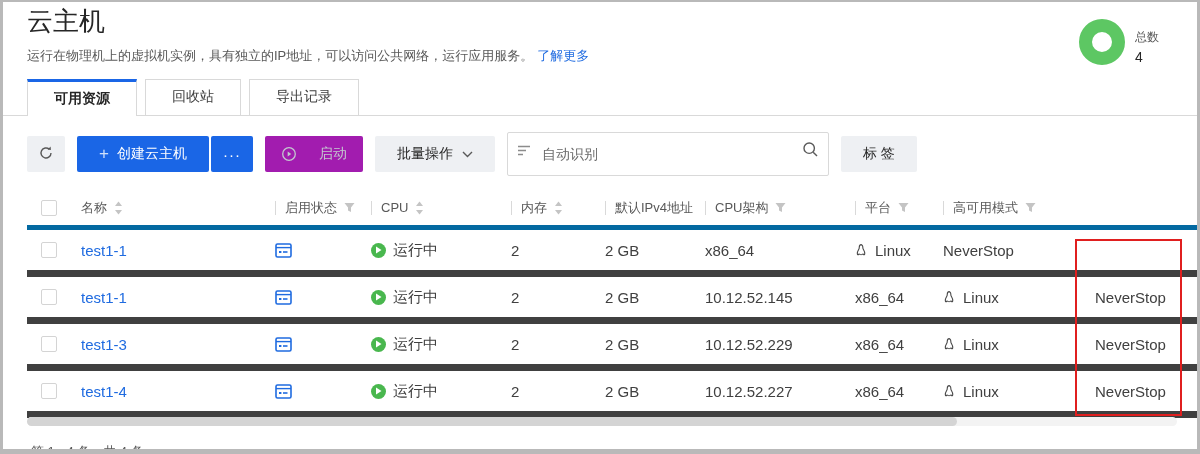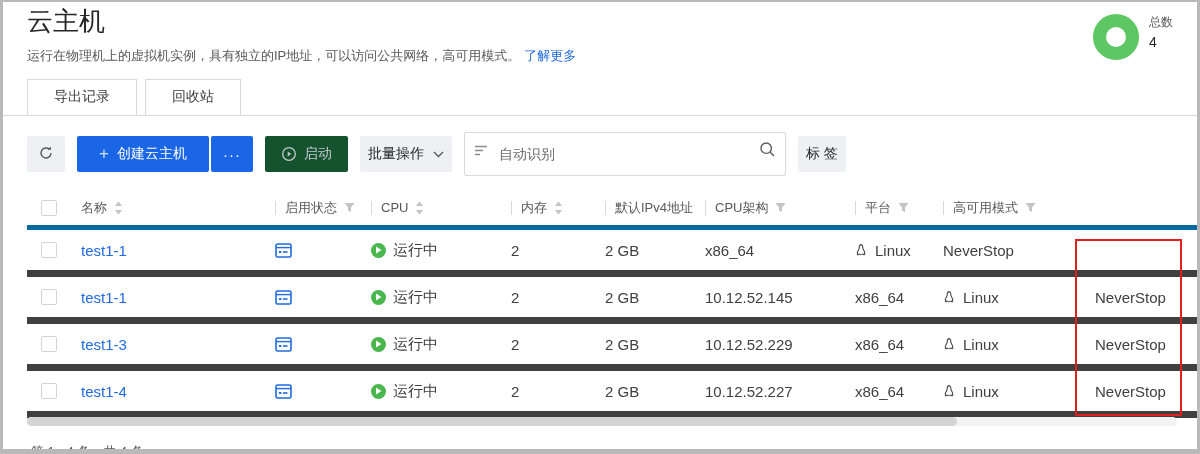--- a/index.html
+++ b/index.html
@@ -5,39 +5,39 @@
   * { margin:0; padding:0; box-sizing:border-box; }
   body { font-family:"Liberation Sans","DejaVu Sans",sans-serif; background:#fff; }
   .frame { position:relative; width:1200px; height:454px; background:#fff;
            border:2px solid #b9b9b9; border-left-width:3px; border-right-width:3px;
            border-bottom-width:5px; overflow:hidden; }
   
   .page-head { display:flex; justify-content:space-between; padding:4px 24px 0 24px; }
   .page-title { font-size:26px; color:#262626; font-weight:400; line-height:1.2; }
   .page-sub { margin-top:10px; font-size:13px; color:#595959; }
   .learn-more { color:#1f6be0; text-decoration:none; margin-left:4px; cursor:pointer; }
-  .summary { display:flex; align-items:flex-start; margin-top:8px; }
+  .summary { display:flex; align-items:flex-end; margin-right:14px; margin-top:8px; }
   .donut { width:46px; height:46px; border-radius:50%; border:13px solid #5dc763; background:#fff; }
   .summary-text { margin-left:10px; }
   .summary-label { font-size:12px; color:#595959; }
   .summary-value { font-size:14px; color:#262626; margin-top:3px; }
   
   .tabs-wrap { margin-top:14px; padding-left:24px; border-bottom:1px solid #d9d9d9; display:flex; }
   .tab { position:relative; height:36px; line-height:33px; padding:0 26px; font-size:14px; color:#404040;
          border:1px solid #d9d9d9; border-bottom:none; background:#fff; margin-right:8px; cursor:pointer; }
   .tab.active { border-top:3px solid #1a66e6; font-weight:bold; color:#262626; margin-bottom:-1px; height:37px; }
   
   .toolbar { display:flex; align-items:center; padding:16px 24px 0 24px; }
   .btn { height:36px; border:none; border-radius:2px; font-size:14px; font-family:inherit; cursor:pointer;
          display:inline-flex; align-items:center; justify-content:center; }
   .btn-icon { width:38px; background:#eef0f3; color:#595959; }
   .btn-primary { background:#1a66e6; color:#fff; padding:0 22px; margin-left:12px; }
   .btn-more { background:#1a66e6; color:#fff; width:42px; margin-left:2px; font-size:15px; letter-spacing:1px; }
-  .btn-disabled { background:#14532d; color:#c3c8cf; padding:0 16px; margin-left:12px; cursor:default; }
-  .btn-gray { background:#eef0f3; color:#262626; padding:0 8px; margin-left:12px; }
+  .btn-disabled { background:#a21caf; color:#c3c8cf; padding:0 16px; margin-left:12px; cursor:default;gap:15px; }
+  .btn-gray { background:#eef0f3; color:#262626; padding:0 22px; margin-left:12px; }
   .plus { font-size:17px; margin-right:8px; color:#cfe0fb; }
   .dis-ic { margin-right:7px; display:inline-flex; }
   .chev { margin-left:9px; display:inline-flex; }
   .search-box { position:relative; margin-left:12px; width:322px; height:44px; }
   .search-box input { width:100%; height:100%; border:1px solid #d9d9d9; border-radius:2px; padding:0 34px;
                       font-size:14px; color:#404040; font-family:inherit; outline:none; }
   .search-box input::placeholder { color:#6b6b6b; opacity:1; }
   .sb-left { position:absolute; left:10px; top:11px; }
   .sb-right { position:absolute; right:10px; top:9px; cursor:pointer; }
   
@@ -68,35 +68,36 @@
 </style>
 </head>
 <body>
 
 <div class="frame">
 
   <div class="page-head">
     <div>
       <div class="page-title">云主机</div>
       <div class="page-sub">
-        <span>运行在物理机上的虚拟机实例，具有独立的IP地址，可以访问公共网络，高可用模式。</span><a class="learn-more">了解更多</a>
+        <span>运行在物理机上的虚拟机实例，具有独立的IP地址，可以访问公共网络，运行应用服务。</span><a class="learn-more">了解更多</a>
       </div>
     </div>
     <div class="summary">
       <div class="donut"></div>
       <div class="summary-text">
         <div class="summary-label">总数</div>
         <div class="summary-value">4</div>
       </div>
     </div>
   </div>
 
   <div class="tabs-wrap">
+    <div class="tab active">可用资源</div>
+    <div class="tab">回收站</div>
     <div class="tab">导出记录</div>
-    <div class="tab">回收站</div>
   </div>
 
   <div class="toolbar">
     <button class="btn btn-icon">
       <span>
         <svg width="16" height="16" viewBox="0 0 16 16">
             <path d="M13 8a5 5 0 1 1-1.7-3.8" fill="none" stroke="#595959" stroke-width="1.4"></path>
             <path d="M12.6 1.6 12.9 4.9 9.6 4.6z" fill="#595959"></path>
           </svg>
       </span>

